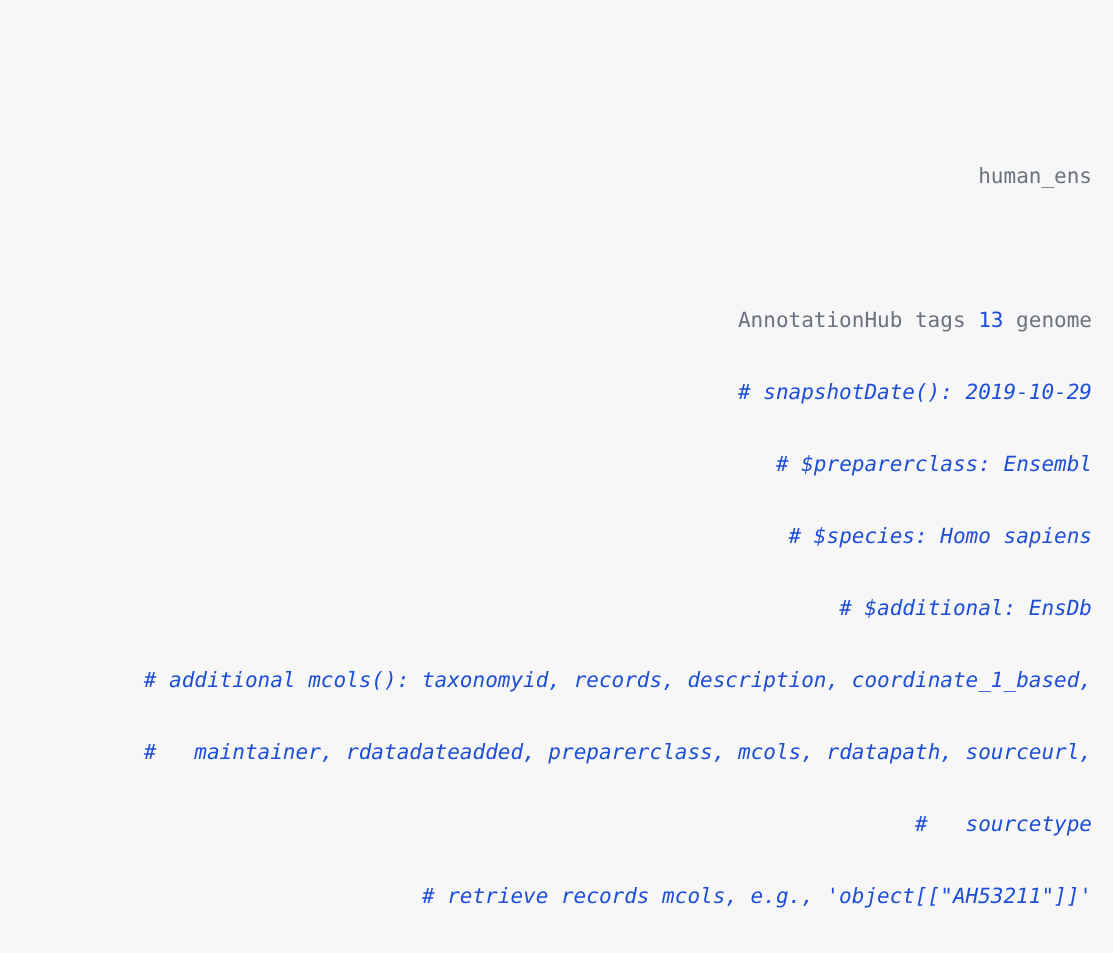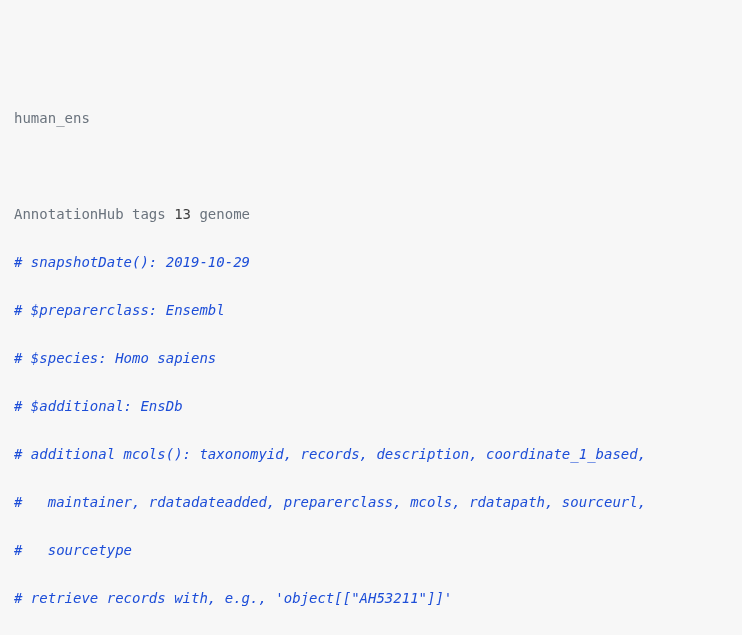--- a/index.html
+++ b/index.html
@@ -7,40 +7,40 @@
     padding: 10px 14px;
     background: #f7f7f7;
     font-family: "Lucida Console", "Consolas", monospace;
     font-size: 14px;
     line-height: 24px;
     color: #6a737d;
     white-space: pre;
     overflow-x: hidden;
   }
   .tok-text { color: #6a737d; }
-  .tok-num { color: #404040; }
+  .tok-num { color: #1d4ed8; }
   .tok-comment { color: #1d4ed8; font-style: italic; }
-  .line { display: block; }
+  .line { display: block; text-align: right; }
 </style>
 </head>
 <body>
 
 
 
 <span class="line"><span class="tok-text">human_ens</span></span>
 <span class="line"> </span>
 <span class="line"><span class="tok-text">AnnotationHub tags </span><span class="tok-num">13</span><span class="tok-text"> genome</span></span>
 <span class="line tok-comment"># snapshotDate(): 2019-10-29</span>
 <span class="line tok-comment"># $preparerclass: Ensembl</span>
 <span class="line tok-comment"># $species: Homo sapiens</span>
 <span class="line tok-comment"># $additional: EnsDb</span>
 <span class="line tok-comment"># additional mcols(): taxonomyid, records, description, coordinate_1_based,</span>
 <span class="line tok-comment">#   maintainer, rdatadateadded, preparerclass, mcols, rdatapath, sourceurl,</span>
 <span class="line tok-comment">#   sourcetype</span>
-<span class="line tok-comment"># retrieve records with, e.g., 'object[["AH53211"]]'</span>
+<span class="line tok-comment"># retrieve records mcols, e.g., 'object[["AH53211"]]'</span>
 <span class="line"> </span>
 
 
 
 
 
 
 
 
 

